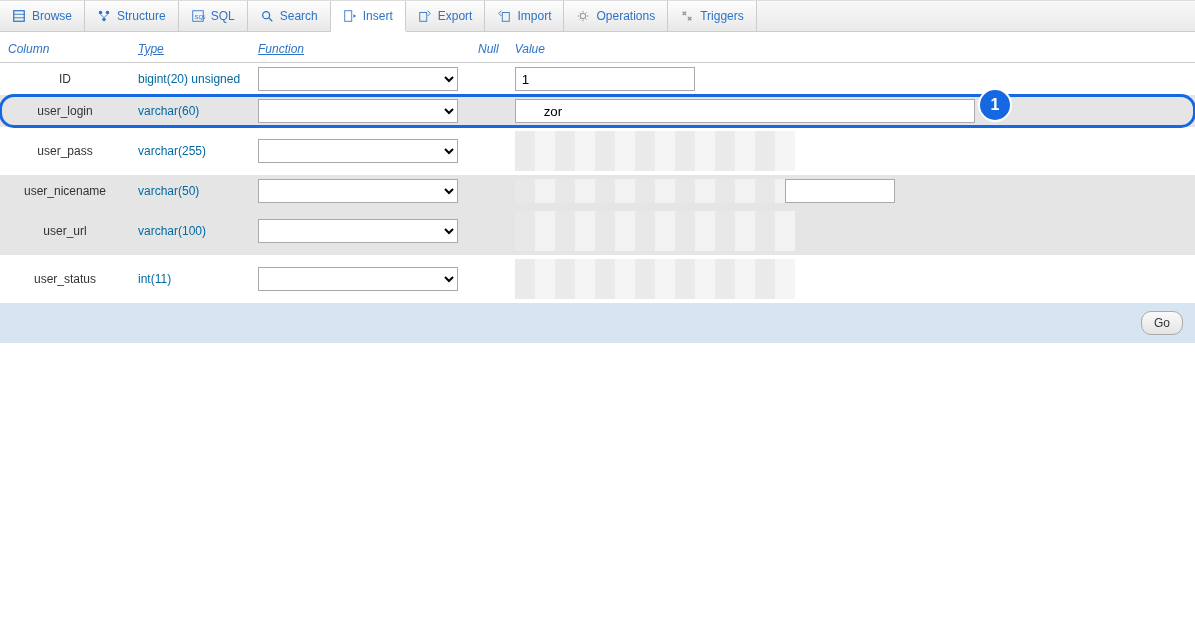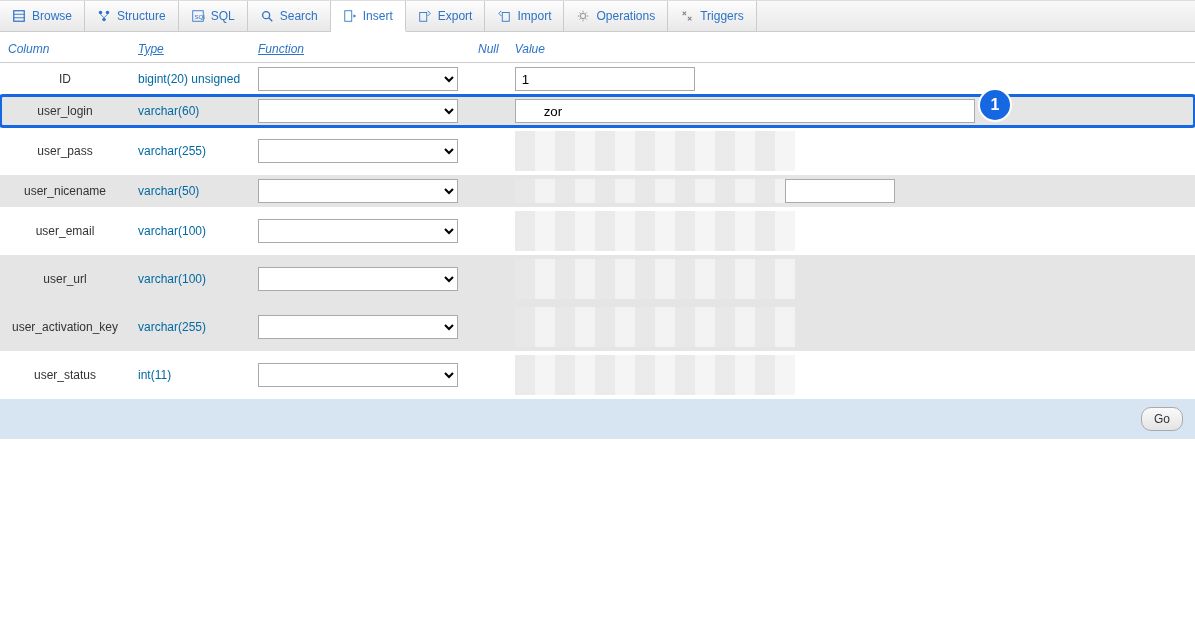--- a/index.html
+++ b/index.html
@@ -95,21 +95,21 @@
     border: 1px solid #aaa;
     border-radius: 10px;
     background: linear-gradient(#fafafa,#e4e4e4);
     font-size: 12px;
     cursor:pointer;
   }
   
   .highlight-row {
     outline: 3px solid #1668e2;
     outline-offset: -2px;
-    border-radius: 3px;
+    border-radius: 14px;
   }
   .annotation-badge {
     position: absolute;
     width: 30px; height: 30px;
     border-radius: 50%;
     background: #1668e2;
     color: #fff;
     font-weight: bold;
     display:flex; align-items:center; justify-content:center;
     font-size: 16px;
@@ -248,41 +248,23 @@
           <td class="col-type">varchar(50)</td>
           <td class="col-function"><select class="func-select"><option></option></select></td>
           <td class="col-null"></td>
           <td class="col-value">
             <div style="display: flex; align-items: center;">
               <div class="redacted-block" style="width: 270px; height: 24px;"></div>
               <input class="value-input" style="width: 110px;">
             </div>
           </td>
         </tr>
-        <tr class="row-even">
-          <td class="col-column">user_email</td>
-          <td class="col-type">varchar(100)</td>
-          <td class="col-function"><select class="func-select"><option></option></select></td>
-          <td class="col-null"></td>
-          <td class="col-value">
-            <div class="redacted-block"></div>
-          </td>
-        </tr>
         <tr class="row-odd">
           <td class="col-column">user_url</td>
           <td class="col-type">varchar(100)</td>
-          <td class="col-function"><select class="func-select"><option></option></select></td>
-          <td class="col-null"></td>
-          <td class="col-value">
-            <div class="redacted-block"></div>
-          </td>
-        </tr>
-        <tr class="row-odd">
-          <td class="col-column">user_activation_key</td>
-          <td class="col-type">varchar(255)</td>
           <td class="col-function"><select class="func-select"><option></option></select></td>
           <td class="col-null"></td>
           <td class="col-value">
             <div class="redacted-block"></div>
           </td>
         </tr>
         <tr class="row-even">
           <td class="col-column">user_status</td>
           <td class="col-type">int(11)</td>
           <td class="col-function"><select class="func-select"><option></option></select></td>

